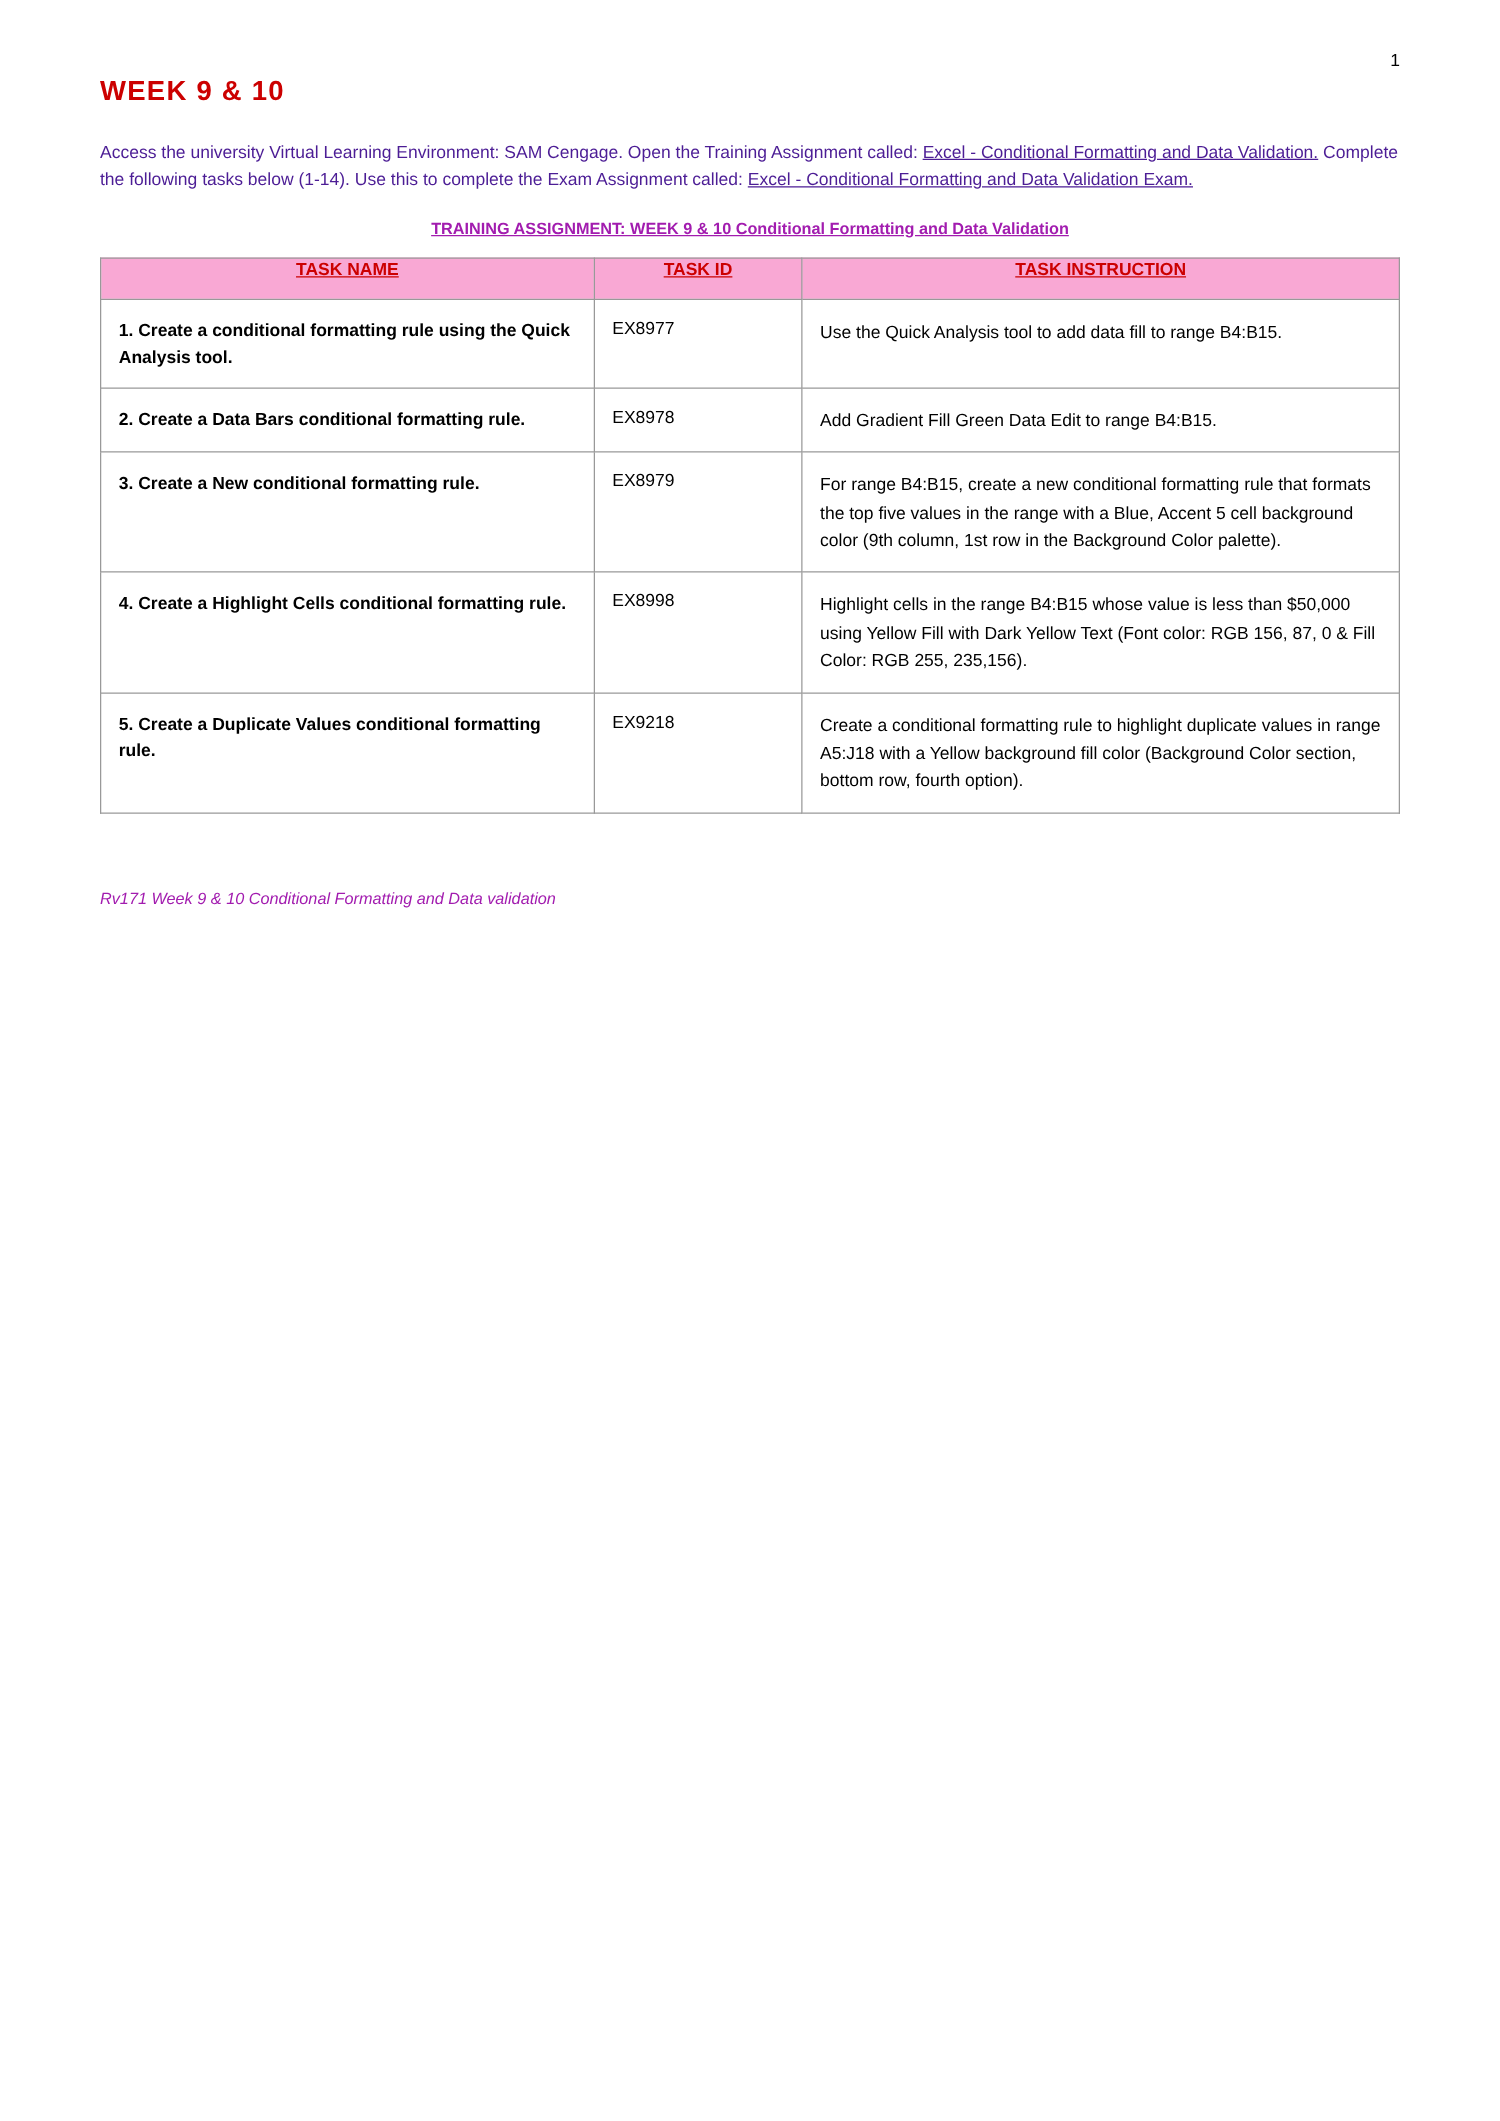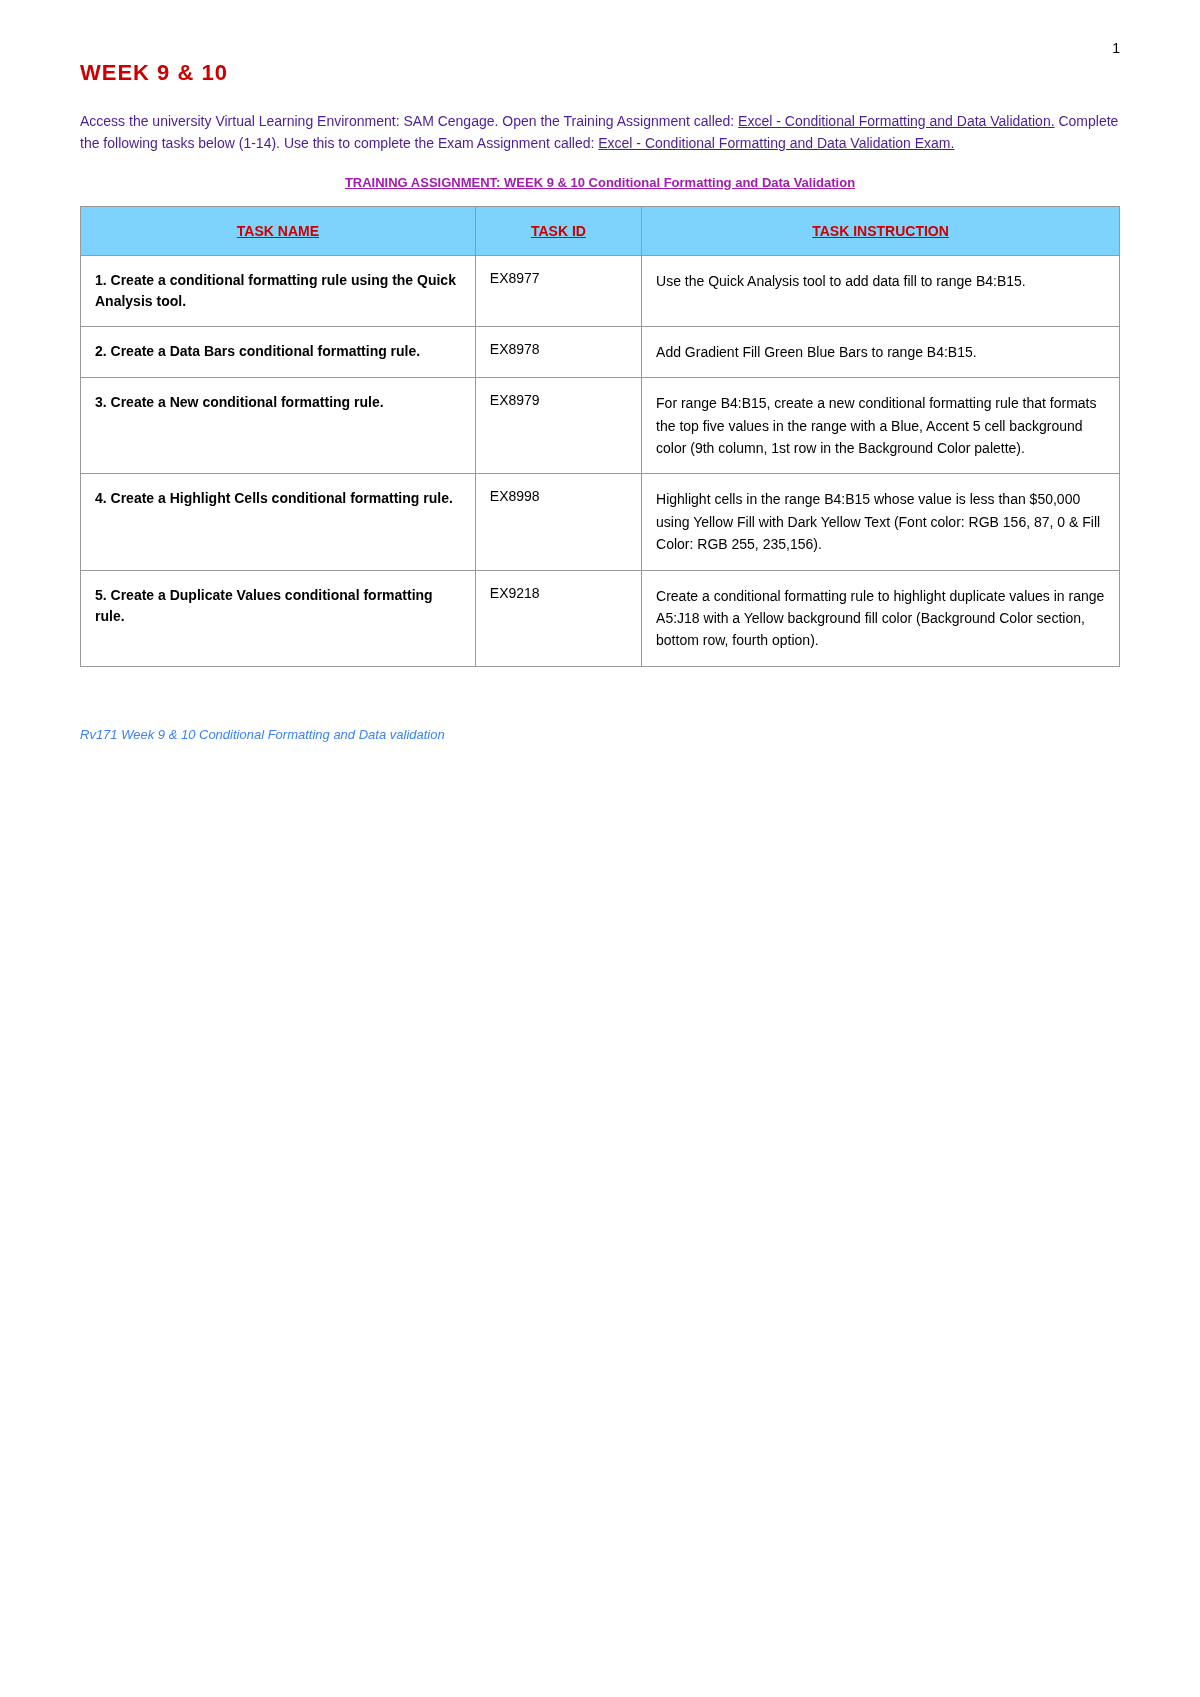--- a/index.html
+++ b/index.html
@@ -66,22 +66,22 @@
       border: 1.5px solid #999;
       padding: 12px 14px;
       vertical-align: top;
     }
 
     .header-row th {
       font-size: 14px;
       font-weight: bold;
       color: #cc0000;
       text-decoration: underline;
-      background: #7dd3fc;
-      padding-top: 16px;
+      background: #f9a8d4;
+      padding-top: 0;
       padding-bottom: 16px;
     }
 
     .task-name-col {
       width: 38%;
     }
 
     .task-id-col {
       width: 16%;
     }
@@ -107,21 +107,21 @@
     }
 
     .data-row td {
       padding-top: 14px;
       padding-bottom: 14px;
     }
 
     .footer-text {
       font-style: italic;
       font-size: 13px;
-      color: #3b82f6;
+      color: #a21caf;
       margin-top: 60px;
     }
   </style>
 </head>
 <body>
 
 <span class="page-number">1</span>
 
 <h1 class="week-title">WEEK 9 &amp; 10</h1>
 
@@ -145,21 +145,21 @@
   </thead>
   <tbody id="table-body">
   <tr class="data-row">
         <td class="task-name-cell">1. Create a conditional formatting rule using the Quick Analysis tool.</td>
         <td class="task-id-cell">EX8977</td>
         <td class="task-instruction-cell">Use the Quick Analysis tool to add data fill to range B4:B15.</td>
       </tr>
       <tr class="data-row">
         <td class="task-name-cell">2. Create a Data Bars conditional formatting rule.</td>
         <td class="task-id-cell">EX8978</td>
-        <td class="task-instruction-cell">Add Gradient Fill Green Blue Bars to range B4:B15.</td>
+        <td class="task-instruction-cell">Add Gradient Fill Green Data Edit to range B4:B15.</td>
       </tr>
       <tr class="data-row">
         <td class="task-name-cell">3. Create a New conditional formatting rule.</td>
         <td class="task-id-cell">EX8979</td>
         <td class="task-instruction-cell">For range B4:B15, create a new conditional formatting rule that formats the top five values in the range with a Blue, Accent 5 cell background color (9th column, 1st row in the Background Color palette).</td>
       </tr>
       <tr class="data-row">
         <td class="task-name-cell">4. Create a Highlight Cells conditional formatting rule.</td>
         <td class="task-id-cell">EX8998</td>
         <td class="task-instruction-cell">Highlight cells in the range B4:B15 whose value is less than $50,000 using Yellow Fill with Dark Yellow Text (Font color: RGB 156, 87, 0 &amp; Fill Color: RGB 255, 235,156).</td>

